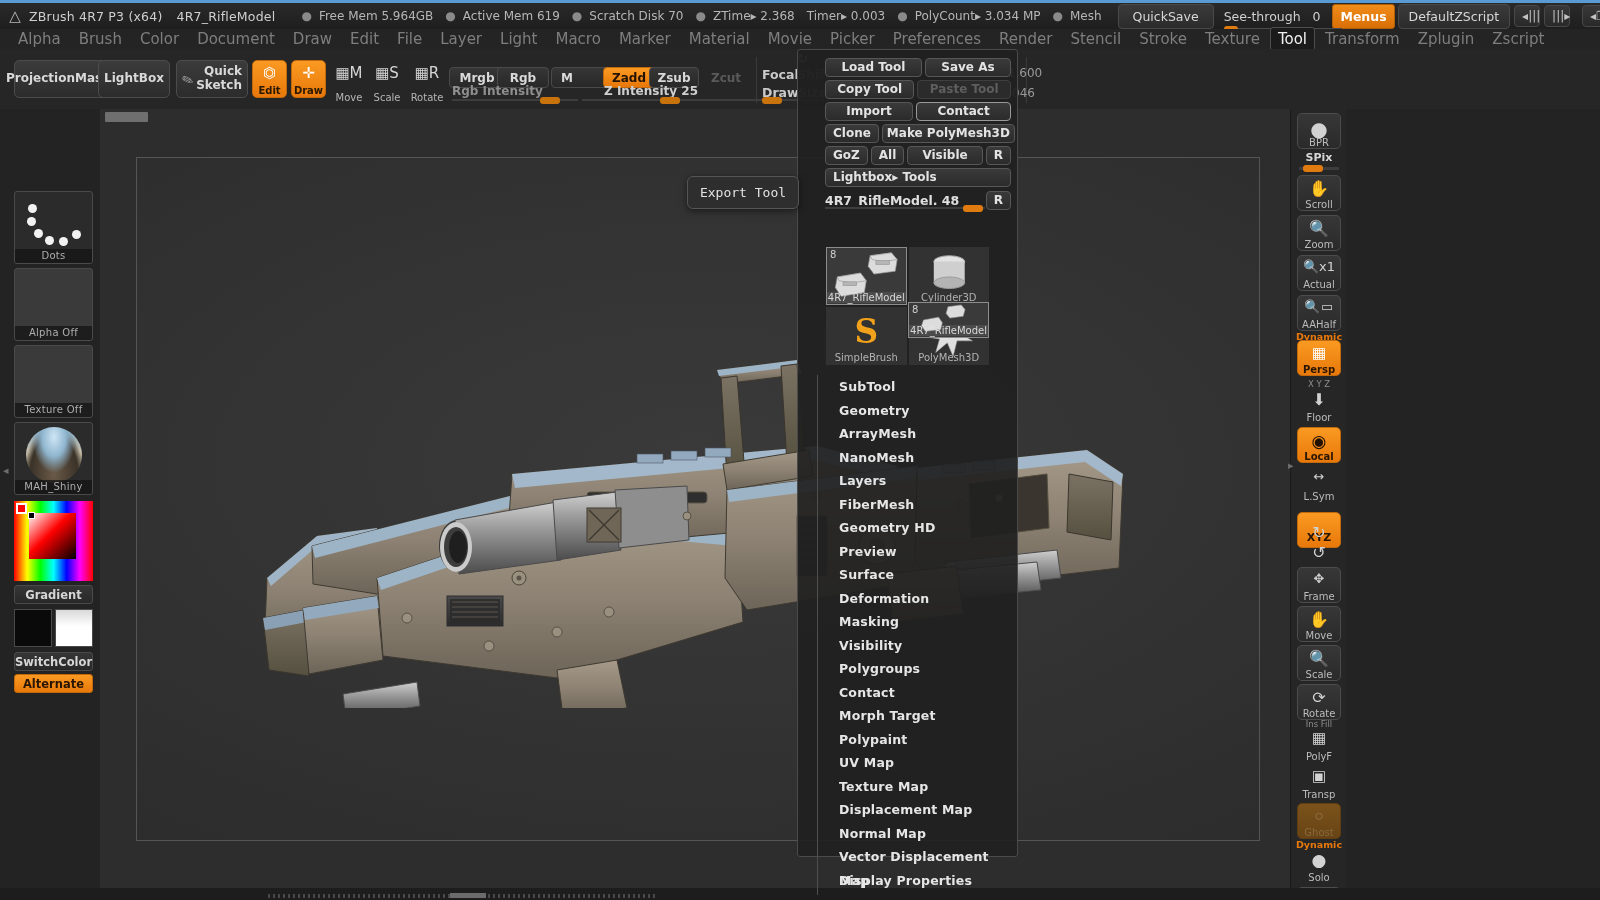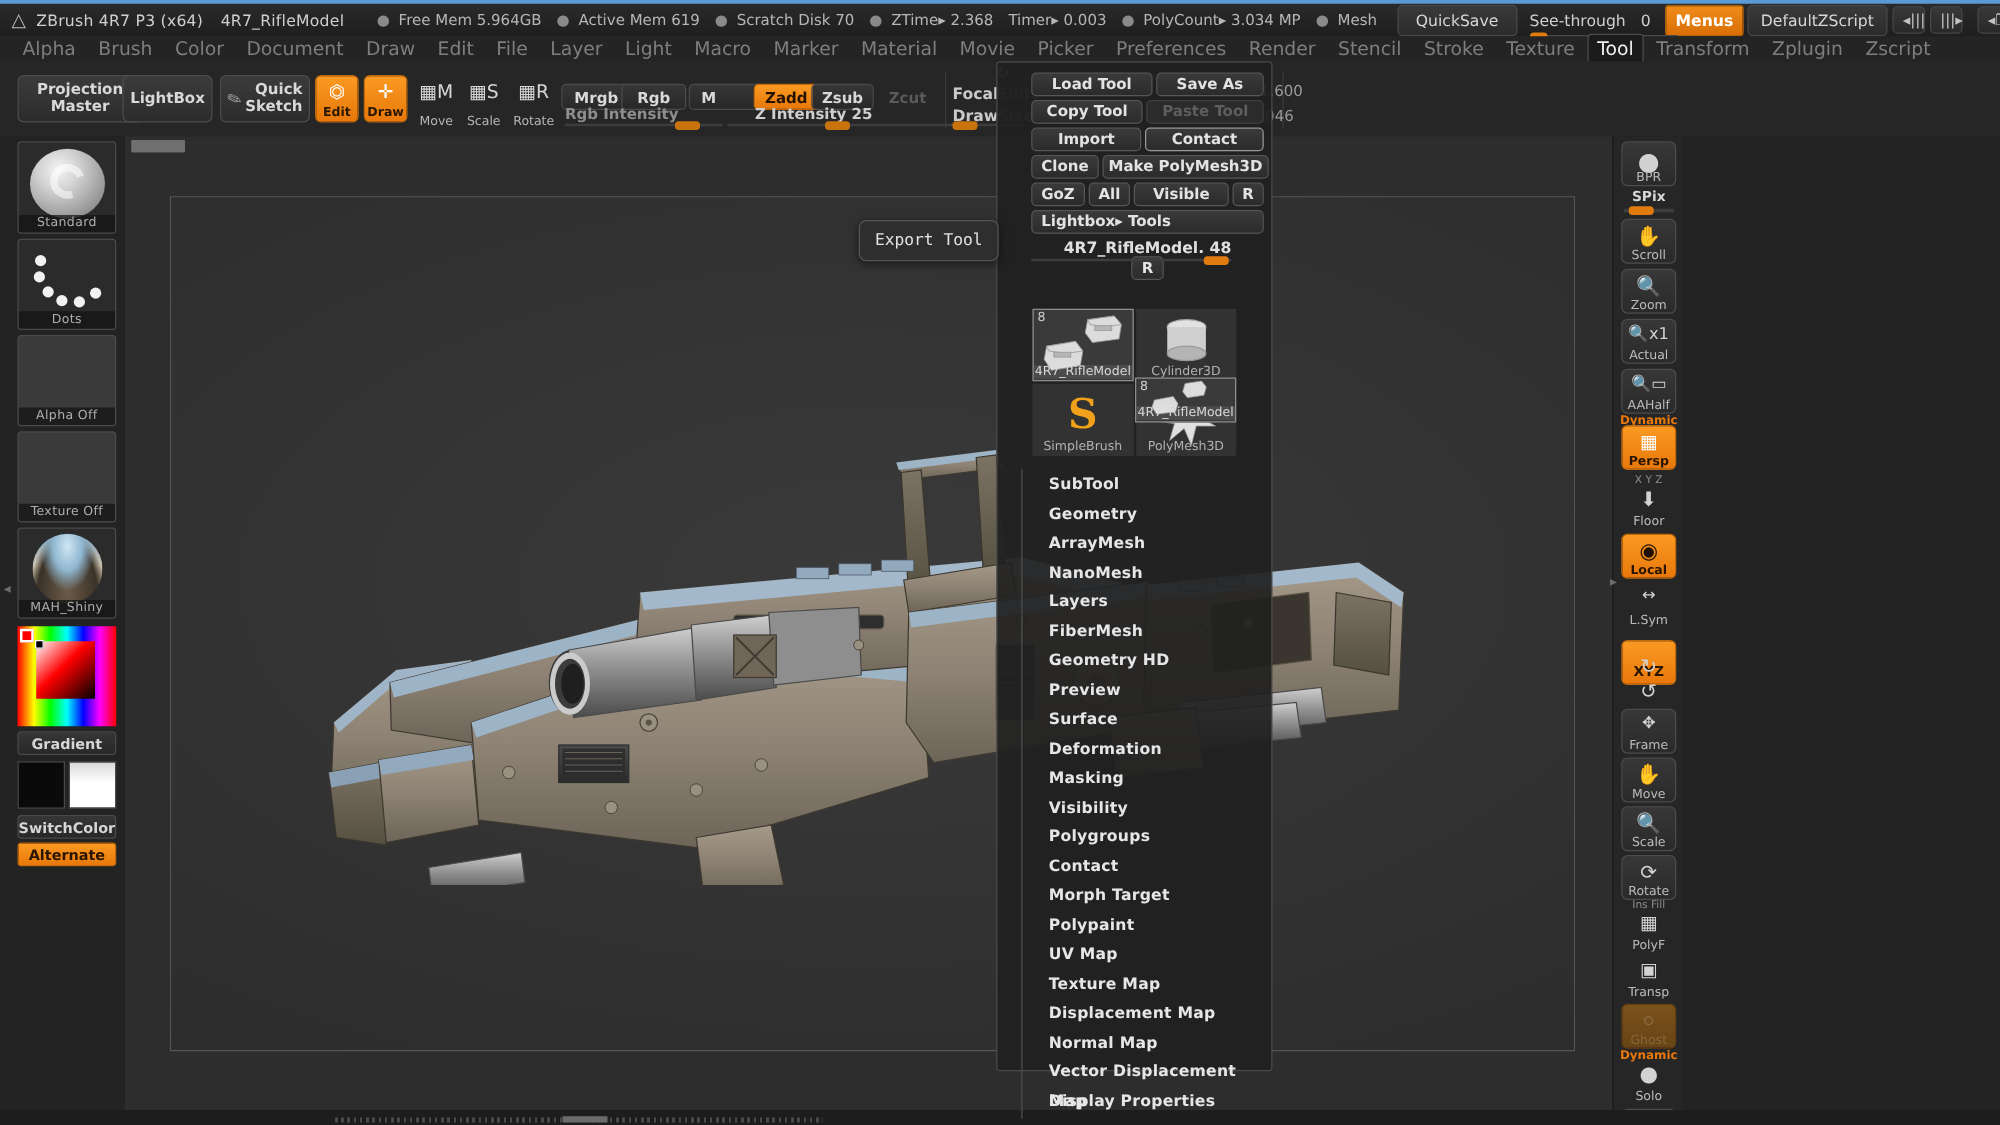--- a/index.html
+++ b/index.html
@@ -132,21 +132,21 @@
   .palette{ position:absolute; left:797px; top:49px; width:221px; height:808px;
       background:rgba(32,32,32,.93); border:1px solid #4a4a4a; border-radius:3px; z-index:30;}
   .ptop{ position:absolute; left:27px; top:8px; width:186px; }
   .prow{ display:flex; gap:3px; margin-bottom:3px;}
   .pbtn{ background:linear-gradient(#3a3a3a,#2b2b2b); border:1px solid #575757; border-radius:4px;
       color:#e3e3e3; font-size:12px; font-weight:bold; height:19px; line-height:17px;
       text-align:center; flex:1 1 auto; white-space:nowrap; padding:0 4px;}
   .pbtn.dim{ color:#5e5e5e; border-color:#3f3f3f; background:#2b2b2b;}
   .pbtn.hi{ border-color:#9a9a9a;}
   .pbtn.sm{ flex:0 0 auto; padding:0 7px;}
-  .pslider{ position:relative; height:20px; margin-bottom:3px; display:flex; align-items:center;flex-direction:column;}
+  .pslider{ position:relative; height:20px; margin-bottom:3px; display:flex; align-items:center;}
   .pslider .nm{ color:#e0e0e0; font-size:12.5px; font-weight:bold; flex:1 1 auto;}
   .pslider .trk{ position:absolute; left:0; right:26px; bottom:1px; height:2px; background:#3d3d3d;}
   .pslider .knb{ position:absolute; right:28px; bottom:-2px; width:20px; height:7px; border-radius:3px; background:#e07b10;}
   .grid{ position:absolute; left:28px; top:197px; width:163px; height:118px;
       display:grid; grid-template-columns:1fr 1fr; grid-template-rows:1fr 1fr; gap:2px;}
   .tcell{ position:relative; background:#323232; border:1px solid transparent;}
   .tcell.sel{ border-color:#8d8d8d; background:#3a3a3a;}
   .tcell .cnt{ position:absolute; left:3px; top:1px; font-size:10px; color:#cfcfcf;}
   .tcell .lb{ position:absolute; left:0; right:0; bottom:1px; text-align:center; font-size:10px; color:#b2b2b2;}
   .tcell .lb.onsel{ background:rgba(255,255,255,.09); color:#d8d8d8;}
@@ -228,21 +228,21 @@
       <div class="mi">Stencil</div>
       <div class="mi">Stroke</div>
       <div class="mi">Texture</div>
       <div class="mi sel">Tool</div>
       <div class="mi">Transform</div>
       <div class="mi">Zplugin</div>
       <div class="mi">Zscript</div>
     </div>
 
   <div class="topshelf">
-    <div class="shelf-btn" style="left:14px;top:11px;width:100px;height:38px;flex-direction:column;">
+    <div class="shelf-btn" style="left:14px;top:11px;width:100px;height:38px;flex-direction:row;">
       <span>Projection</span>
       <span>Master</span>
       <span style="position:absolute;right:3px;bottom:2px;width:0;height:0;border-left:7px solid transparent;border-bottom:7px solid #9a9a9a;"></span>
     </div>
     <div class="shelf-btn" style="left:98px;top:11px;width:72px;height:38px;">LightBox</div>
     <div class="shelf-btn" style="left:176px;top:11px;width:72px;height:38px;flex-direction:column;align-items:flex-end;padding-right:5px;">
       <span style="position:absolute;left:5px;top:11px;font-size:14px;color:#9d9d9d;transform:rotate(-20deg);">✎</span>
       <span>Quick</span>
       <span>Sketch</span>
     </div>
@@ -295,26 +295,20 @@
       <span class="knb" style="left:2px;"></span>
     </div>
 
     <div class="divv" style="left:756px;top:8px;height:46px;"></div>
     <div class="divv" style="left:1026px;top:8px;height:46px;"></div>
     <div class="numtxt" style="left:1000px;top:17px;">: 1,600</div>
     <div class="numtxt" style="left:993px;top:37px;">52,046</div>
   </div>
 
   <div class="lefttray">
-    <div class="thumb" style="top:4px;height:74px;">
-      <div class="ball">
-          <div class="sw"></div>
-        </div>
-      <div class="cap">Standard</div>
-    </div>
     <div class="thumb" style="top:159px;height:73px;background:#3a3a3a;">
       <div class="cap">Alpha Off</div>
     </div>
     <div class="thumb" style="top:82px;height:73px;">
       <div class="dotstroke">
         <i style="left:13px;top:12px;width:9px;height:9px;"></i>
         <i style="left:12px;top:25px;width:9px;height:9px;"></i>
         <i style="left:19px;top:37px;width:9px;height:9px;"></i>
         <i style="left:30px;top:44px;width:9px;height:9px;"></i>
         <i style="left:44px;top:45px;width:9px;height:9px;"></i>

